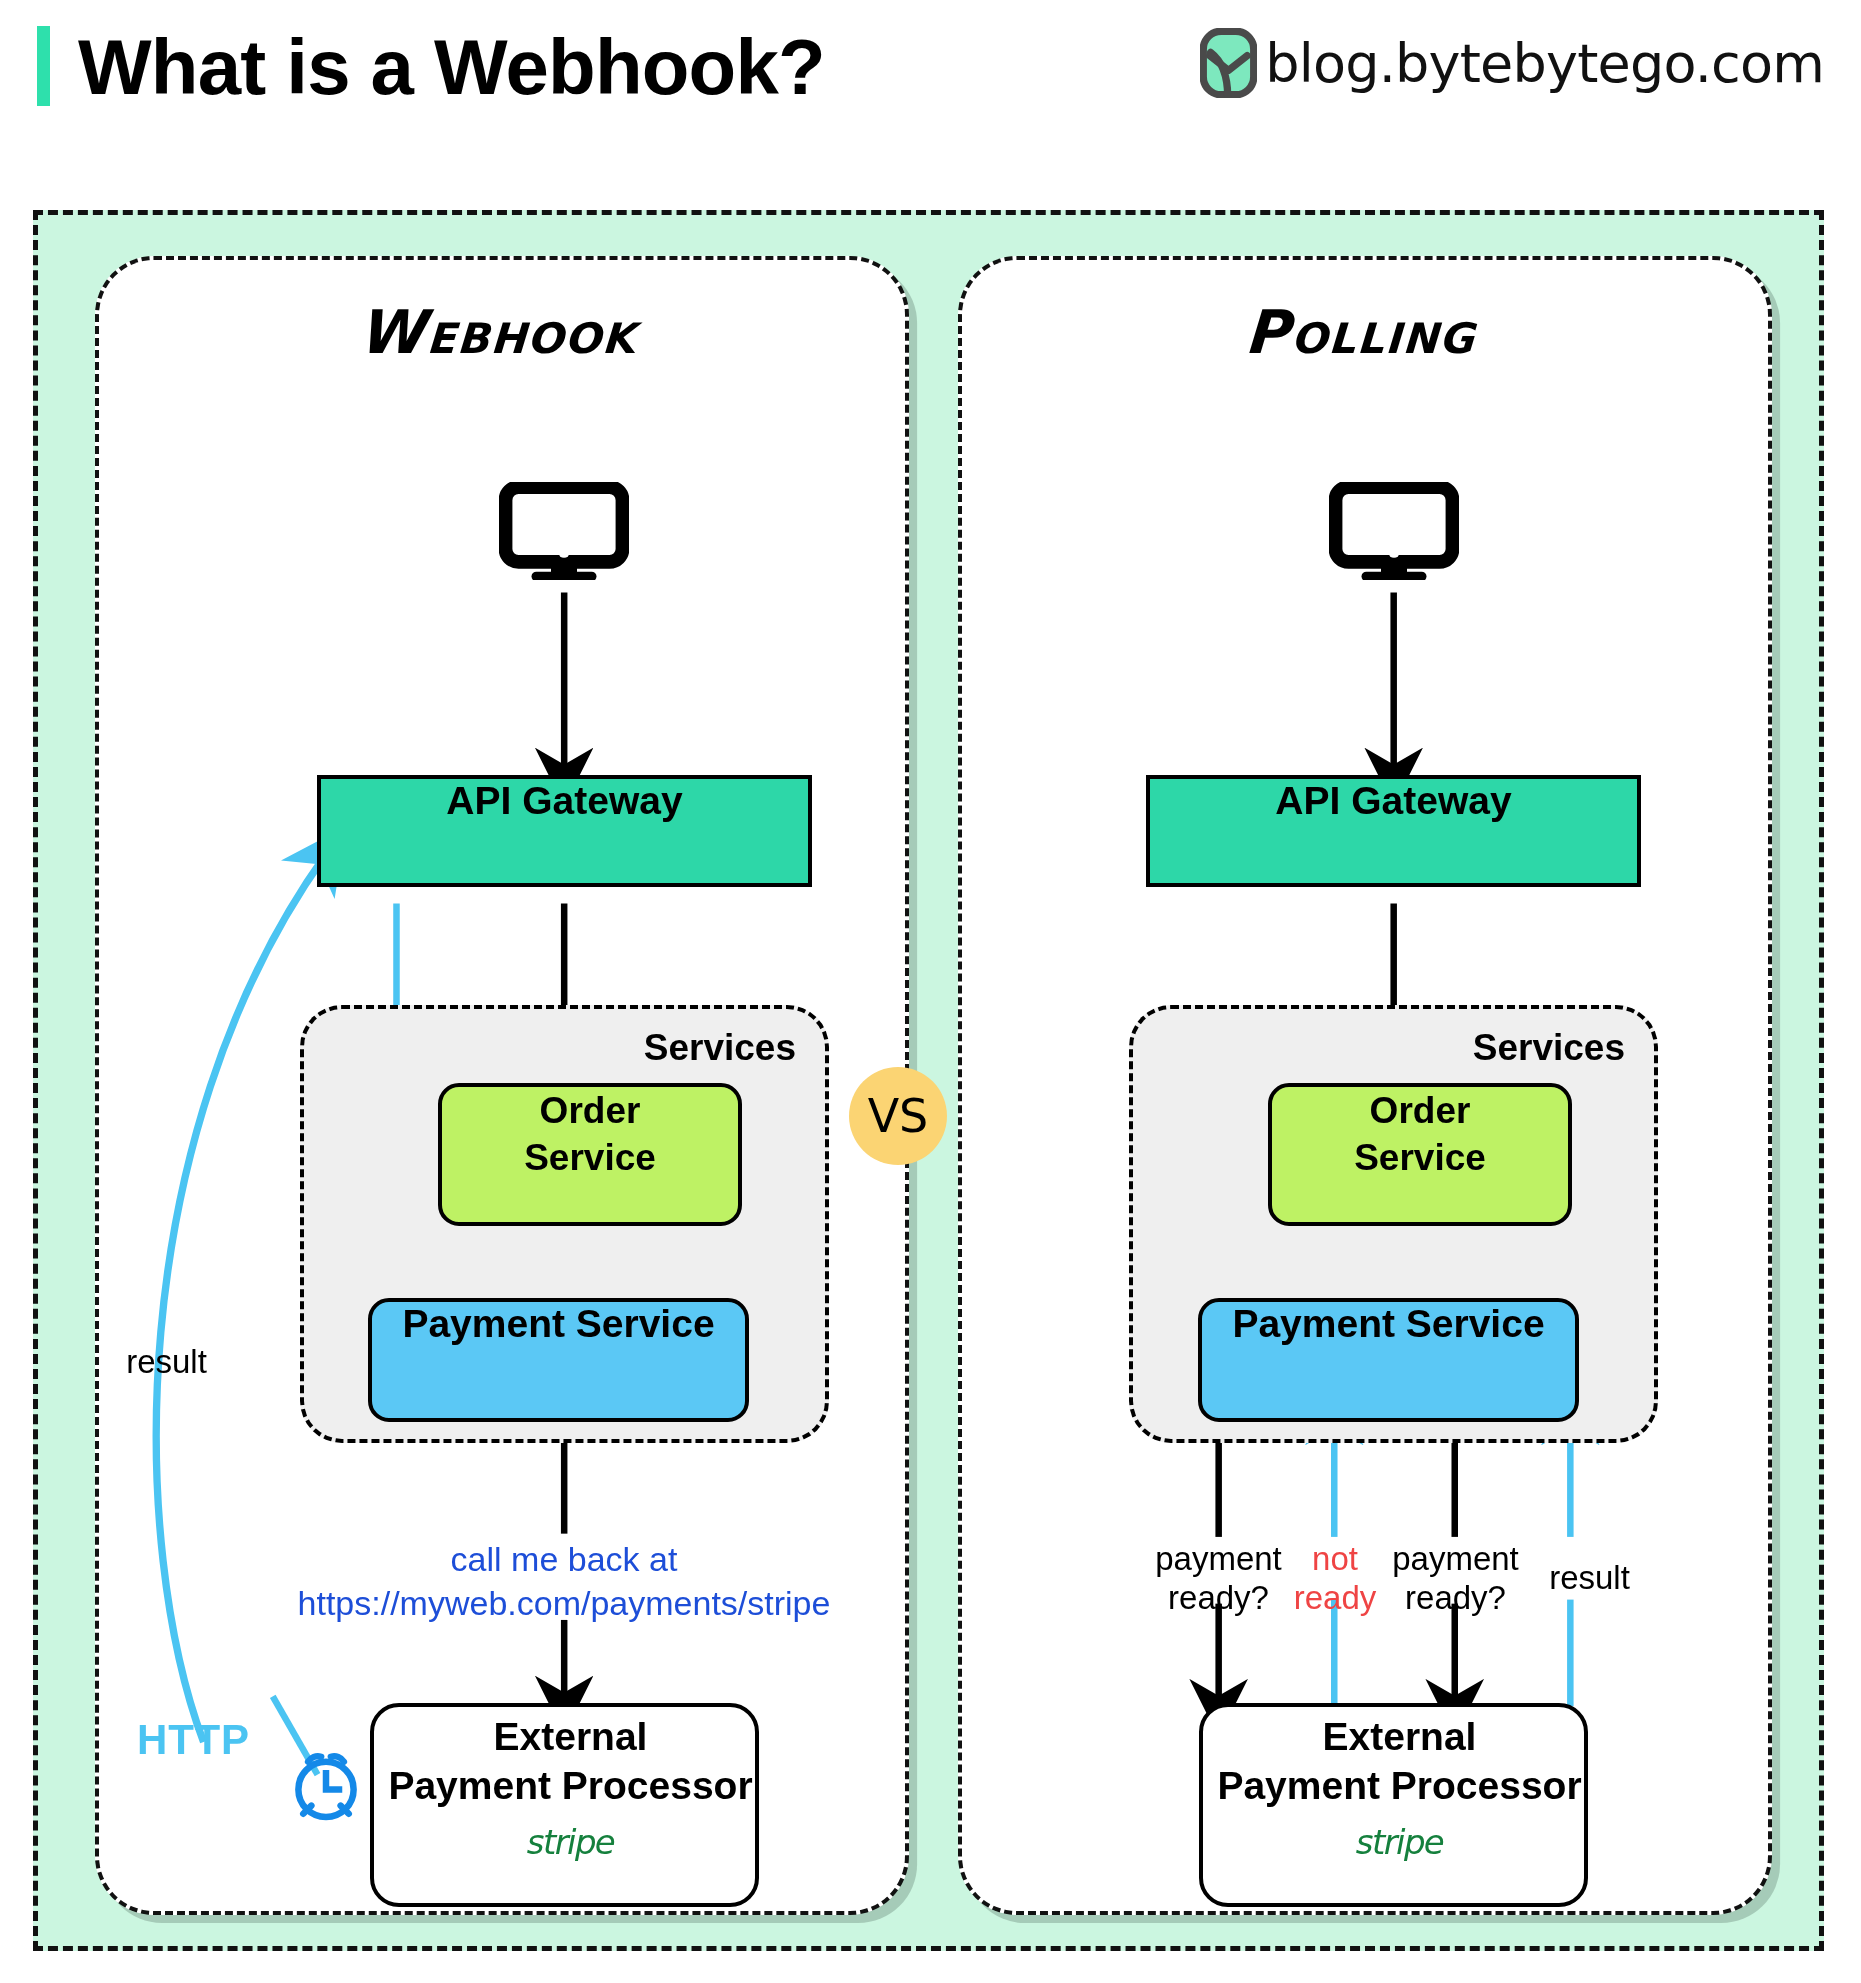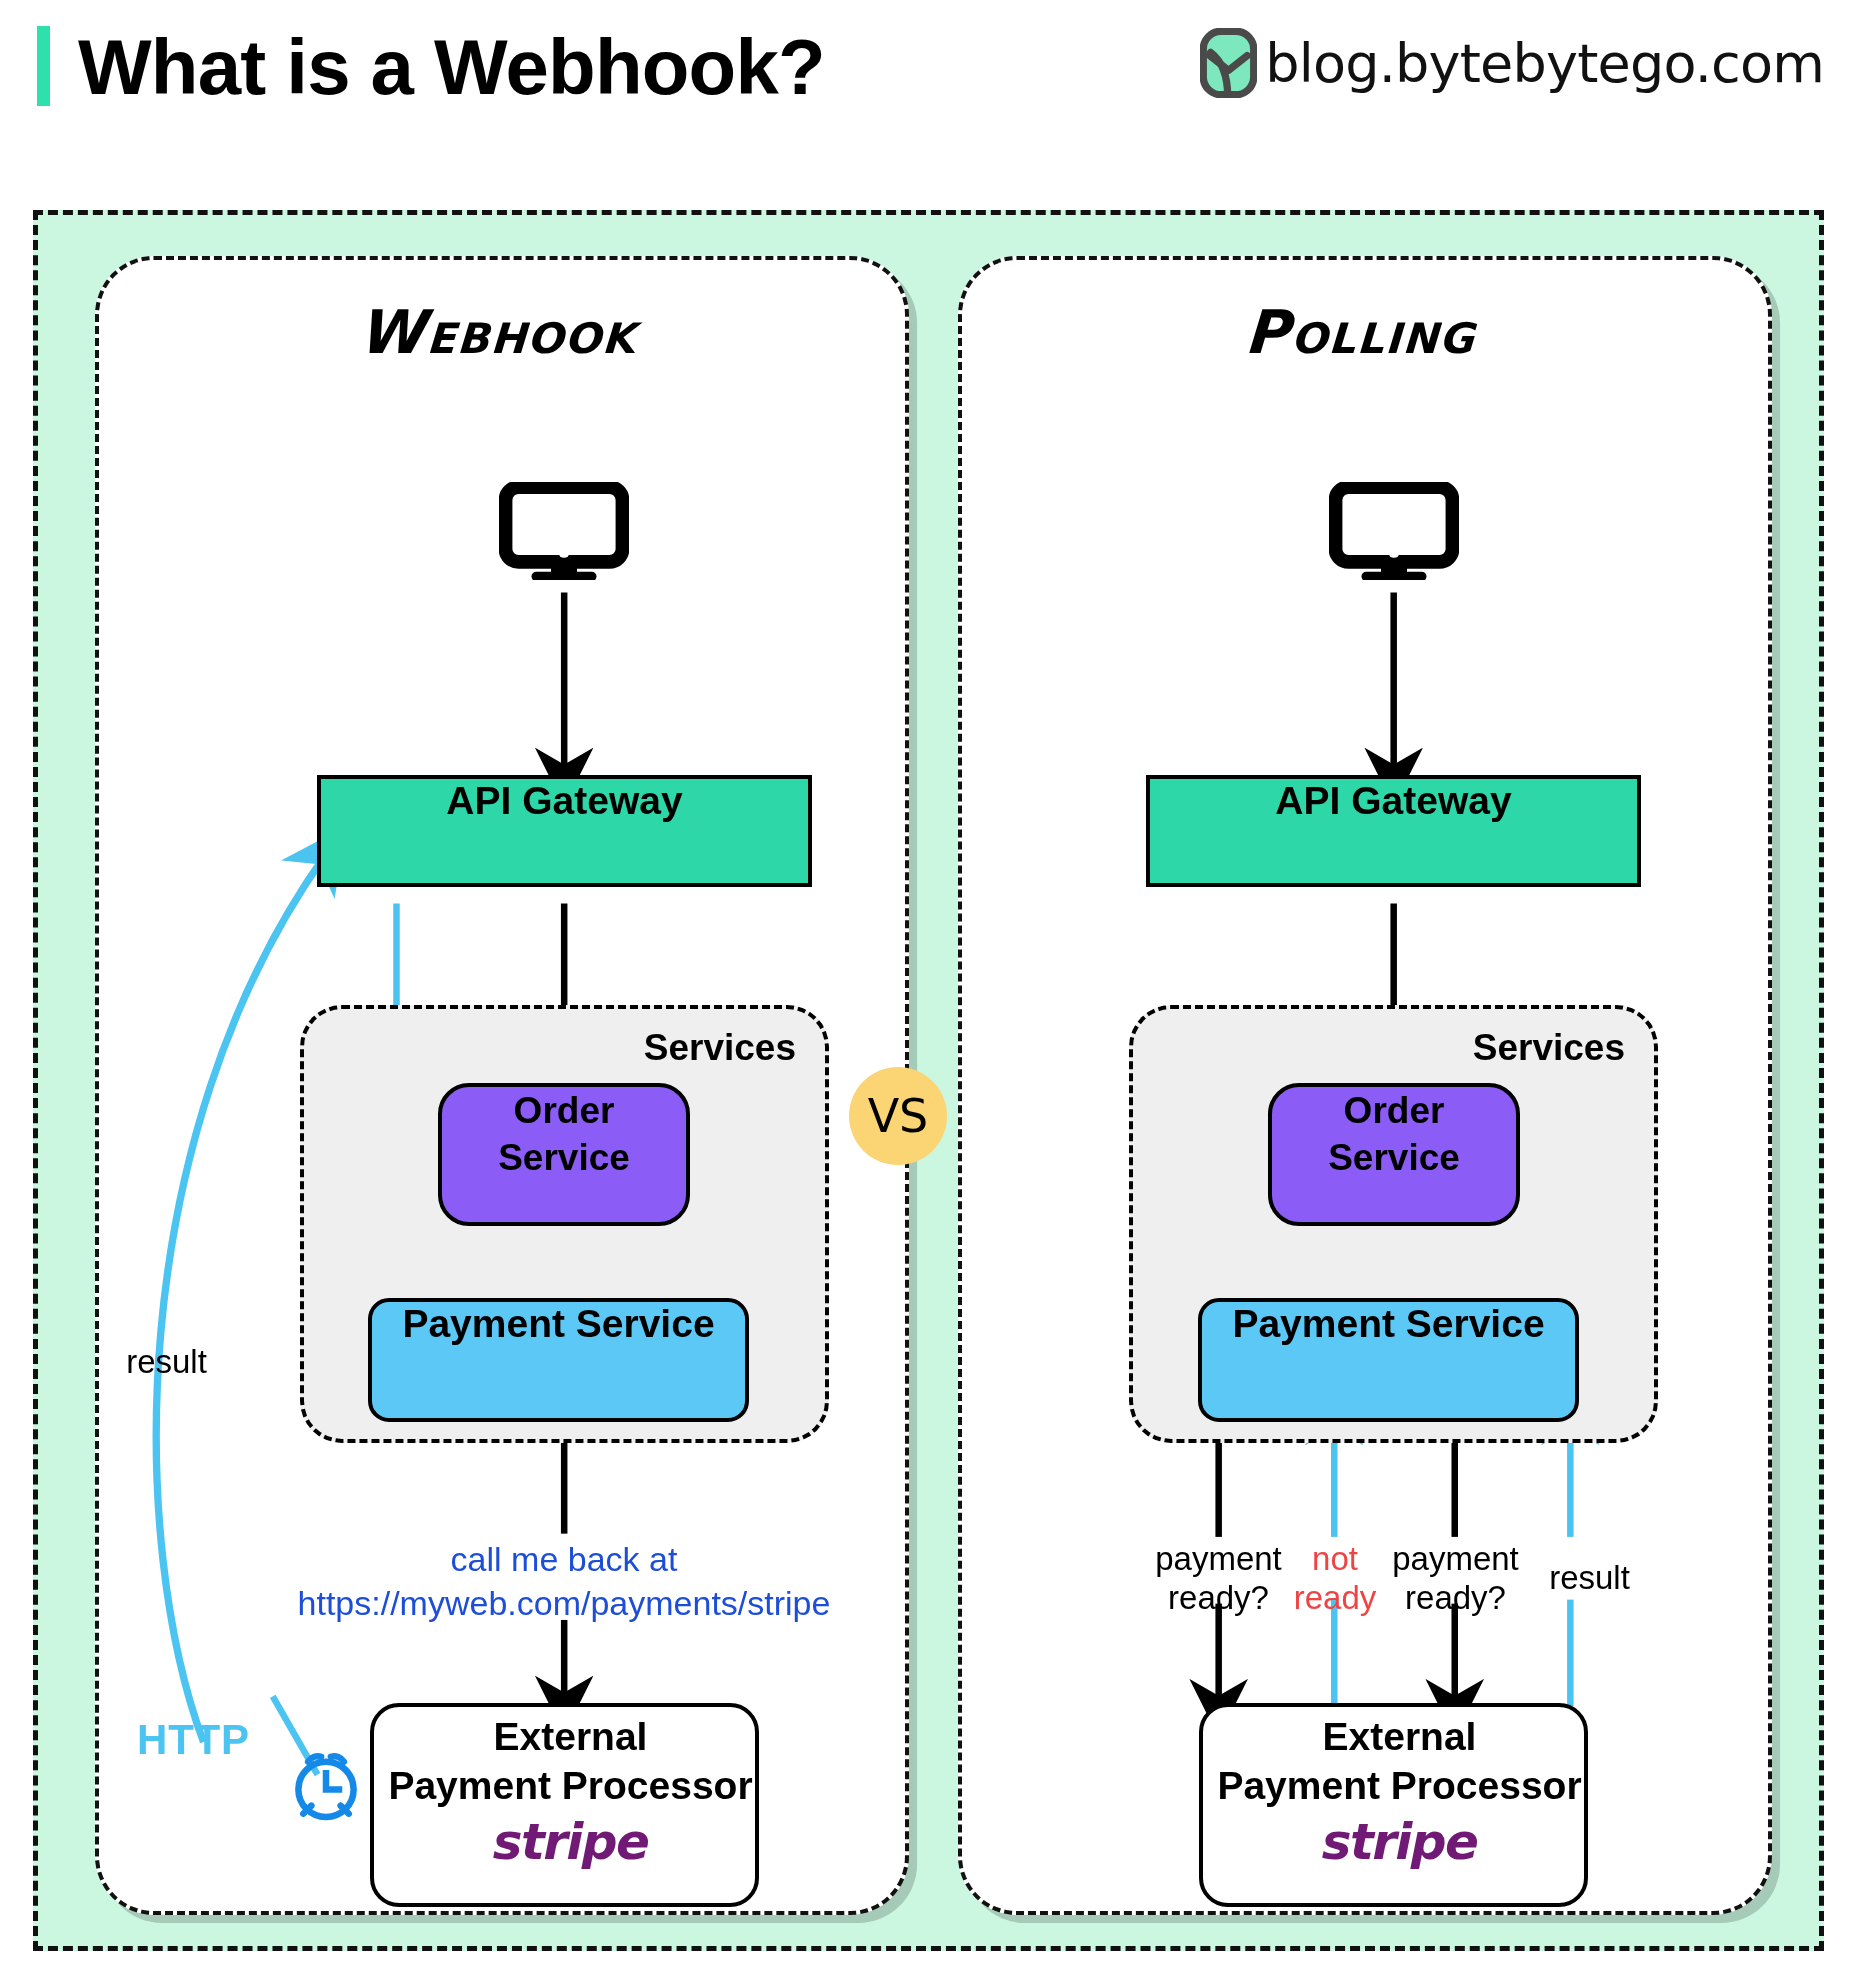--- a/index.html
+++ b/index.html
@@ -39,30 +39,30 @@
   
   .node{position:absolute;box-sizing:border-box;display:flex;flex-direction:column;
         align-items:center;text-align:center;color:#000;}
 
   .gw{width:495px;height:112px;background:#2DD7A8;border:4.9px solid #000;
       font-size:39px;font-weight:bold;}
 
   .svcgroup{width:529px;height:438px;background:#EFEFEF;border:4.9px dashed #000;border-radius:42px;}
   .svcgroup-label{position:absolute;right:29px;top:18px;font-size:37px;font-weight:bold;color:#000;}
 
-  .order{width:252px;height:143px;background:#8b5cf6;border:4.9px solid #000;border-radius:31px;
+  .order{width:304px;height:143px;background:#bef264;border:4.9px solid #000;border-radius:21px;
          font-size:37px;font-weight:bold;line-height:47px;}
 
   .pay{width:381px;height:124px;background:#5BC8F5;border:4.9px solid #000;border-radius:21px;
        font-size:39px;font-weight:bold;}
 
   .ext{width:389px;height:204px;background:#fff;border:4.9px solid #000;border-radius:29px;
        font-size:39px;font-weight:bold;line-height:49px;padding-top:4.9px;padding-left:12px;}
-  .stripe-logo{font-family:"DejaVu Sans",sans-serif;font-weight:bold;font-style:italic;
-               font-size:50px;color:#701a75;letter-spacing:-1.6px;margin-top:8.1px;}
+  .stripe-logo{font-family:"DejaVu Sans",sans-serif;font-weight:normal;font-style:italic;
+               font-size:34px;color:#15803d;letter-spacing:-1.6px;margin-top:8.1px;}
 
   
   .monitor{position:absolute;width:130px;height:98px;}
 
   
   .lbl{position:absolute;color:#000;font-size:33px;line-height:39px;text-align:center;white-space:pre-line;}
   .lbl-blue{color:#4BC4F2;}
   .callback{position:absolute;color:#1d4ed8;font-size:34px;line-height:44px;text-align:center;white-space:pre-line;}
   .http-label{position:absolute;color:#4BC4F2;font-size:42px;font-weight:bold;letter-spacing:0.8px;text-align:center;}
 

